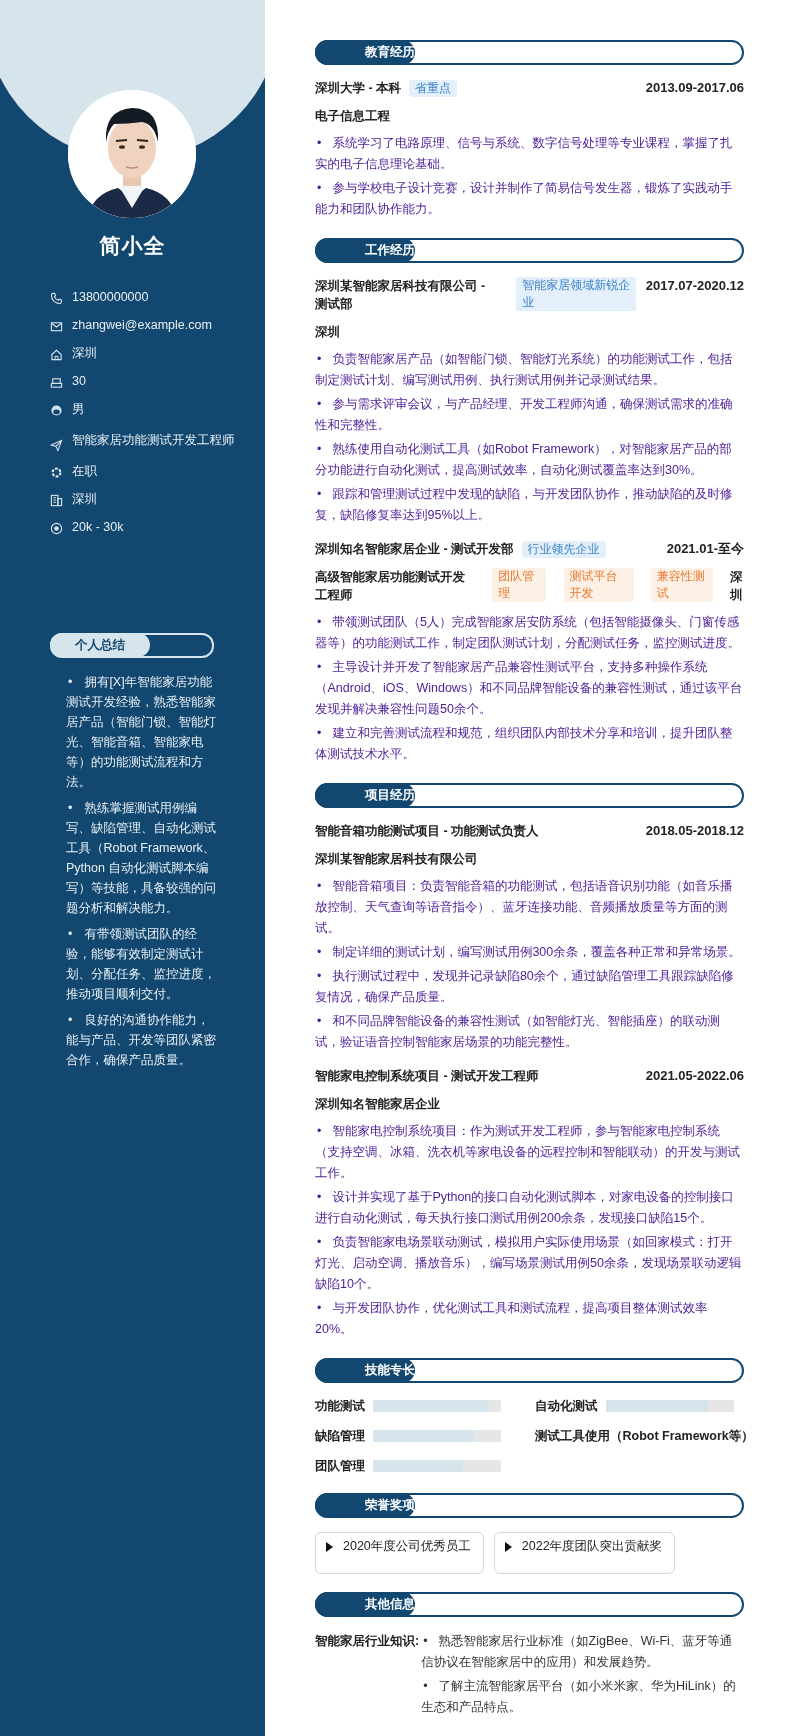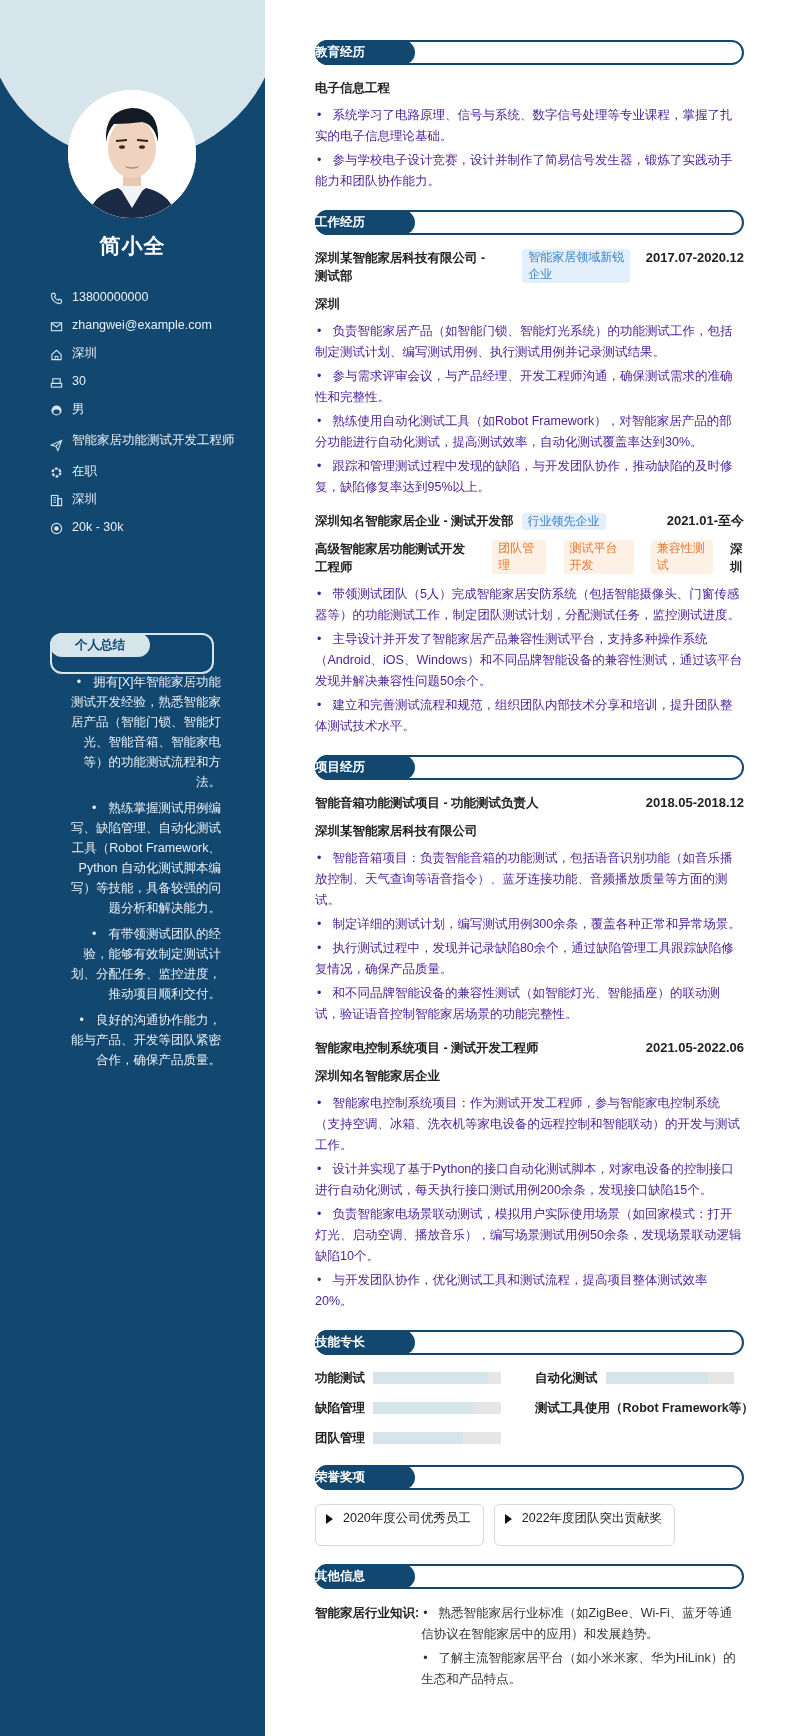--- a/index.html
+++ b/index.html
@@ -8,30 +8,30 @@
   
   .sidebar { position: relative; width: 265px; height: 1736px; background: #124770; color: #fff; overflow: hidden; }
   .sidebar .top-bg { position: absolute; left: -15px; top: -200px; width: 295px; height: 360px; background: #d6e4ec; border-radius: 0 0 150px 150px; }
   .avatar { position: absolute; left: 68px; top: 90px; width: 128px; height: 128px; border-radius: 50%; background: #ffffff; overflow: hidden; }
   .avatar svg { width: 128px; height: 128px; display: block; }
   .name { position: absolute; top: 232px; left: 0; width: 265px; text-align: center; font-size: 21px; font-weight: bold; letter-spacing: 1px; color: #fff; }
   .info-list { position: absolute; top: 288px; left: 50px; width: 190px; }
   .info-item { display: flex; align-items: center; font-size: 12.5px; line-height: 18px; margin-bottom: 10px; color: #e9f0f5; }
   .info-item .ico { width: 13px; height: 13px; margin-right: 9px; margin-top: 2px; flex-shrink: 0; color: #d6e4ec; }
   .info-item .ico svg { width: 13px; height: 13px; display: block; }
-  .summary-pill { position: absolute; top: 633px; left: 50px; width: 164px; height: 41px; border: 2px solid #d6e4ec; border-radius: 12px; }
+  .summary-pill { position: absolute; top: 633px; left: 50px; width: 164px; height: 25px; border: 2px solid #d6e4ec; border-radius: 12px; }
   .summary-pill .inner { position: absolute; left: -2px; top: -2px; width: 100px; height: 24px; background: #d6e4ec; border-radius: 12px; color: #124770; font-size: 12.5px; font-weight: bold; line-height: 24px; text-align: center; }
-  .summary-list { position: absolute; top: 672px; left: 66px; width: 155px; list-style: none; text-align: right; }
+  .summary-list { position: absolute; top: 672px; left: 66px; width: 155px; list-style: none; }
   .summary-list li { font-size: 12.5px; line-height: 20px; color: #e9f0f5; margin-bottom: 6px; }
   .summary-list li::before { content: "•"; margin-right: 12px; margin-left: 2px; }
 
   
   .main { position: relative; width: 529px; padding: 40px 50px 0 50px; }
   .sec-head { position: relative; width: 429px; height: 25px; border: 2px solid #124770; border-radius: 13px; margin-bottom: 14px; }
-  .sec-head .inner { position: absolute; left: -2px; top: -2px; width: 100px; height: 25px; background: #124770; border-radius: 13px; color: #fff; font-size: 12.5px; font-weight: bold; line-height: 25px; text-align: left; }
+  .sec-head .inner { position: absolute; left: -2px; top: -2px; width: 100px; height: 25px; background: #124770; border-radius: 13px; color: #fff; font-size: 12.5px; font-weight: bold; line-height: 25px; text-align: right; }
   .row { display: flex; align-items: flex-start; justify-content: space-between; font-size: 12.5px; line-height: 18px; }
   .title-strong { font-weight: bold; color: #222; }
   .date { font-weight: bold; font-size: 13px; color: #222; white-space: nowrap; }
   .tag-blue { display: inline-block; background: #e3effa; color: #3b83c8; font-size: 12px; padding: 0 6px; border-radius: 3px; line-height: 17px; margin-left: 8px; }
   .tag-orange { display: inline-block; background: #fdf1e6; color: #e8772d; font-size: 12px; padding: 0 6px; border-radius: 3px; line-height: 17px; margin-left: 8px; }
   .sub { font-size: 12.5px; font-weight: bold; margin-top: 10px; line-height: 18px; }
   .bullets { list-style: none; margin-top: 8px; }
   .bullets li { font-size: 12.5px; line-height: 21px; color: #4c1d95; margin-bottom: 3px; }
   .bullets li::before { content: "•"; margin-right: 11px; margin-left: 2px; }
   .entry { margin-bottom: 14px; }
@@ -166,37 +166,43 @@
     </ul>
   </aside>
 
   <main class="main">
 
     <section class="section">
       <div class="sec-head">
         <div class="inner">教育经历</div>
       </div>
       <div class="entry">
+        <div class="row">
+          <div>
+            <span class="title-strong">深圳大学 - 本科</span><span class="tag-blue">省重点</span>
+          </div>
+          <span class="date">2013.09-2017.06</span>
+        </div>
         <div class="sub">电子信息工程</div>
         <ul class="bullets">
           <li>系统学习了电路原理、信号与系统、数字信号处理等专业课程，掌握了扎实的电子信息理论基础。</li>
           <li>参与学校电子设计竞赛，设计并制作了简易信号发生器，锻炼了实践动手能力和团队协作能力。</li>
         </ul>
       </div>
     </section>
 
     <section class="section">
       <div class="sec-head">
         <div class="inner">工作经历</div>
       </div>
 
       <div class="entry">
         <div class="row">
           <span class="title-strong" style="width:180px">深圳某智能家居科技有限公司 - 测试部</span>
-          <span class="tag-blue" style="width:108px;margin-left:12px">智能家居领域新锐企业</span>
+          <span class="tag-blue" style="width:120px;margin-left:12px">智能家居领域新锐企业</span>
           <span class="date">2017.07-2020.12</span>
         </div>
         <div class="row" style="margin-top:10px">
           <span class="title-strong">深圳</span>
         </div>
         <ul class="bullets">
           <li>负责智能家居产品（如智能门锁、智能灯光系统）的功能测试工作，包括制定测试计划、编写测试用例、执行测试用例并记录测试结果。</li>
           <li>参与需求评审会议，与产品经理、开发工程师沟通，确保测试需求的准确性和完整性。</li>
           <li>熟练使用自动化测试工具（如Robot Framework），对智能家居产品的部分功能进行自动化测试，提高测试效率，自动化测试覆盖率达到30%。</li>
           <li>跟踪和管理测试过程中发现的缺陷，与开发团队协作，推动缺陷的及时修复，缺陷修复率达到95%以上。</li>

